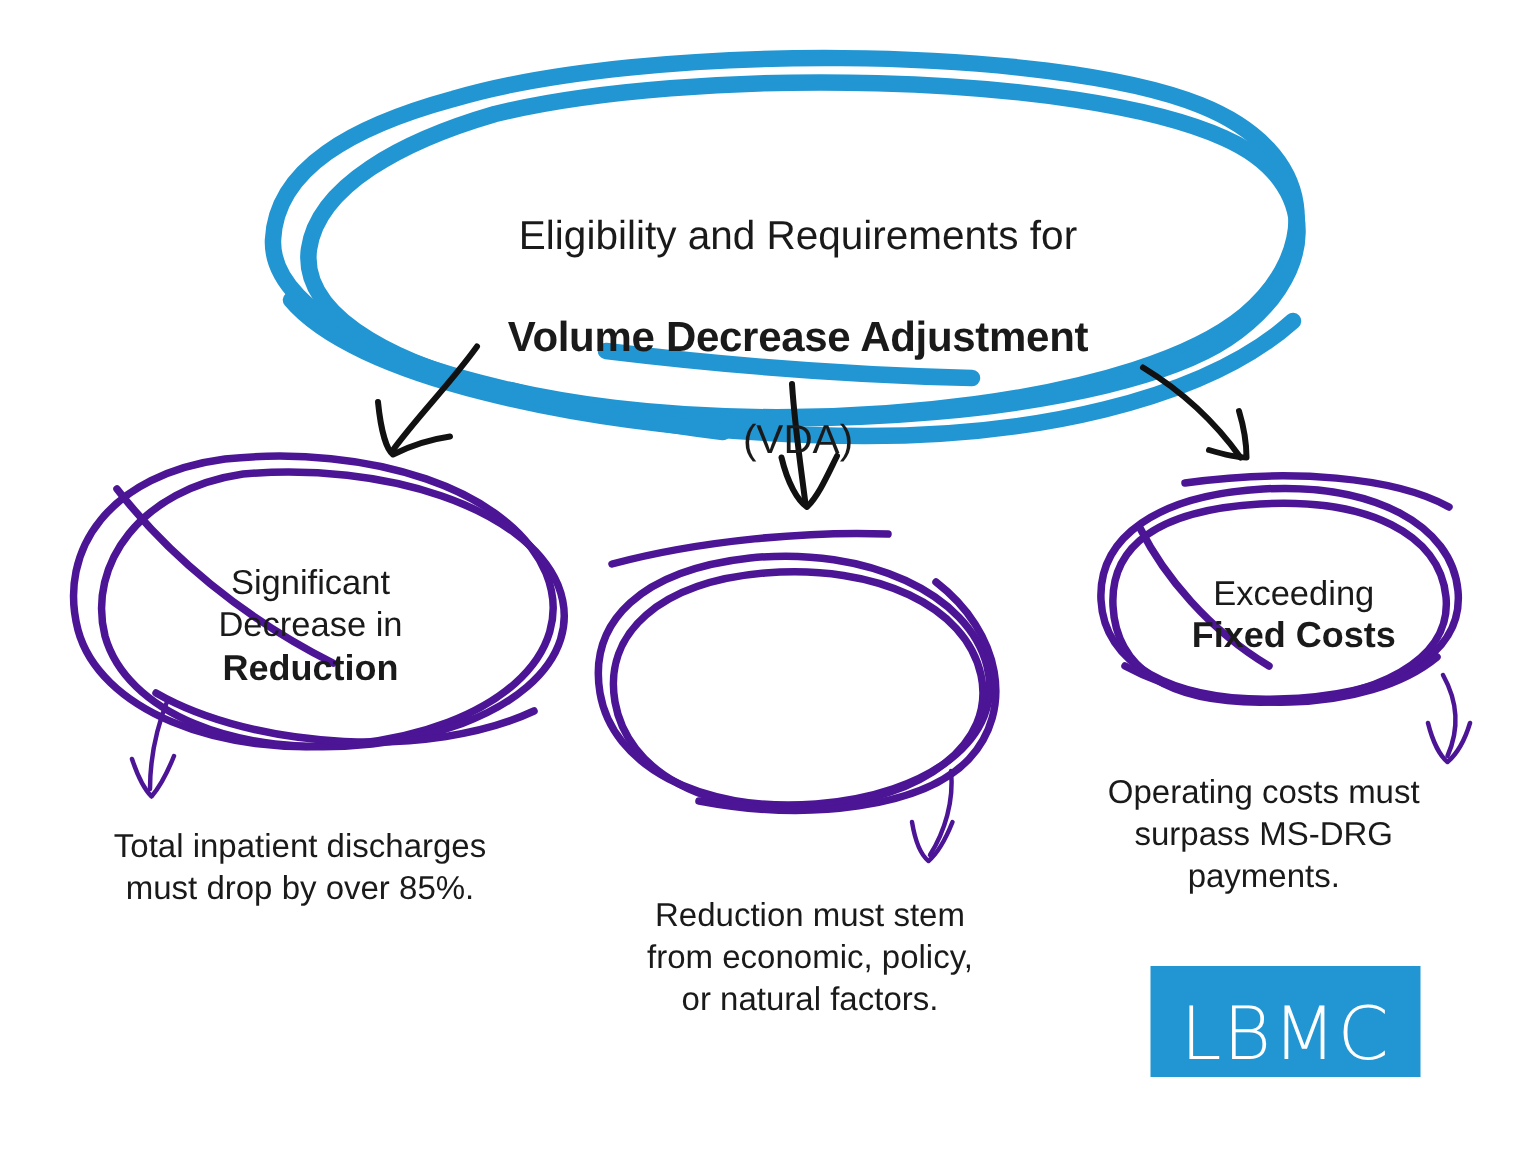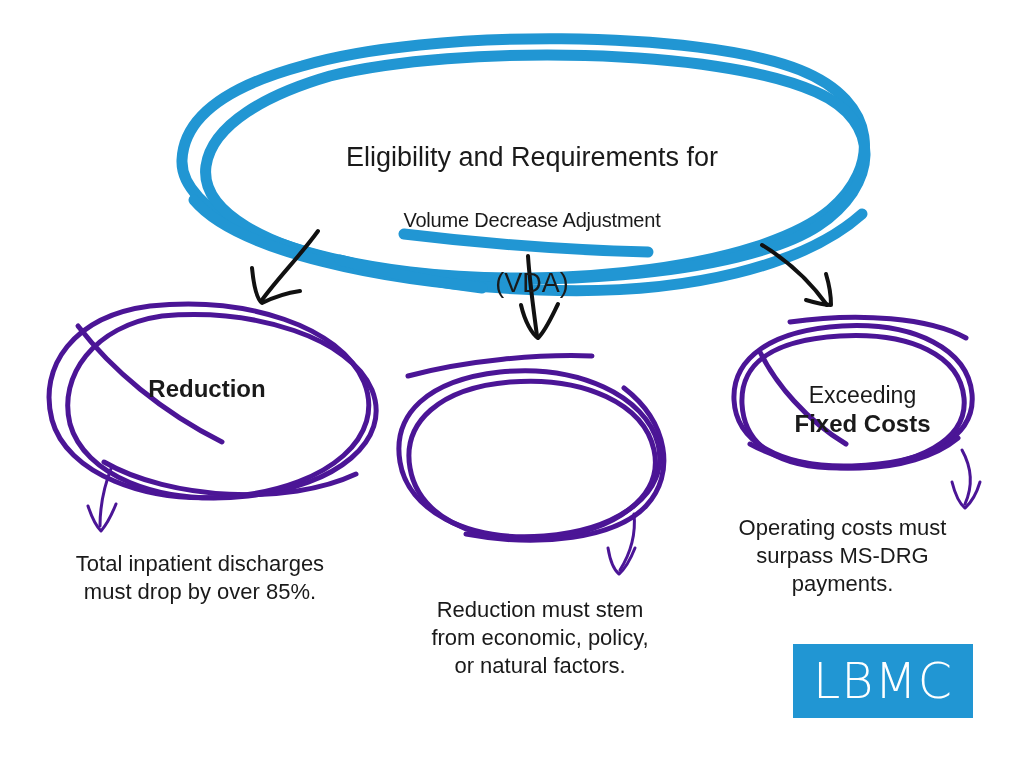--- a/index.html
+++ b/index.html
@@ -33,22 +33,22 @@
   }
 
   
   #title-block {
     left: 252px;
     top: 108px;
     width: 560px;
     font-size: 27px;
   }
   #title-block .line-bold {
-    font-weight: normal;
-    font-size: 20px;
+    font-weight: bold;
+    font-size: 28px;
     letter-spacing: -0.2px;
     text-align: center;
   }
 
   
   .node-label {
     font-size: 23px;
   }
   .node-label .strong {
     font-weight: bold;
@@ -64,27 +64,27 @@
     line-height: 1.28;
     margin-top: 11px;
   }
   #caption-1 { left: 20px;  top: 539px; width: 360px; }
   #caption-2 { left: 385px; top: 585px; width: 310px; }
   #caption-3 { left: 690px; top: 503px; width: 305px; }
 
   
   #logo {
     position: absolute;
-    left: 793px;
+    left: 767px;
     top: 644px;
     width: 180px;
     height: 74px;
     background: #2196D3;
     display: flex;
-    align-items: center;
+    align-items: flex-end;
     justify-content: center;
   }
   #logo-text {
     color: #ffffff;
     font-size: 49px;
     letter-spacing: 1px;
     font-weight: 300;
     font-family: "DejaVu Sans", sans-serif;
   }
 </style>
@@ -198,20 +198,22 @@
     </g>
   </svg>
 
   <div class="txt" id="title-block">
     <div>Eligibility and Requirements for</div>
     <div class="line-bold">Volume Decrease Adjustment</div>
     <div>(VDA)</div>
   </div>
 
   <div class="txt node-label" id="node-1-label">
+    <span>Significant
+Decrease in</span>
     <div class="strong">Reduction</div>
   </div>
   <div class="txt caption" id="caption-1">Total inpatient discharges
 must drop by over 85%.</div>
 
   <div class="txt node-label" id="node-3-label">
     <span>Exceeding</span>
     <div class="strong">Fixed Costs</div>
   </div>
 

